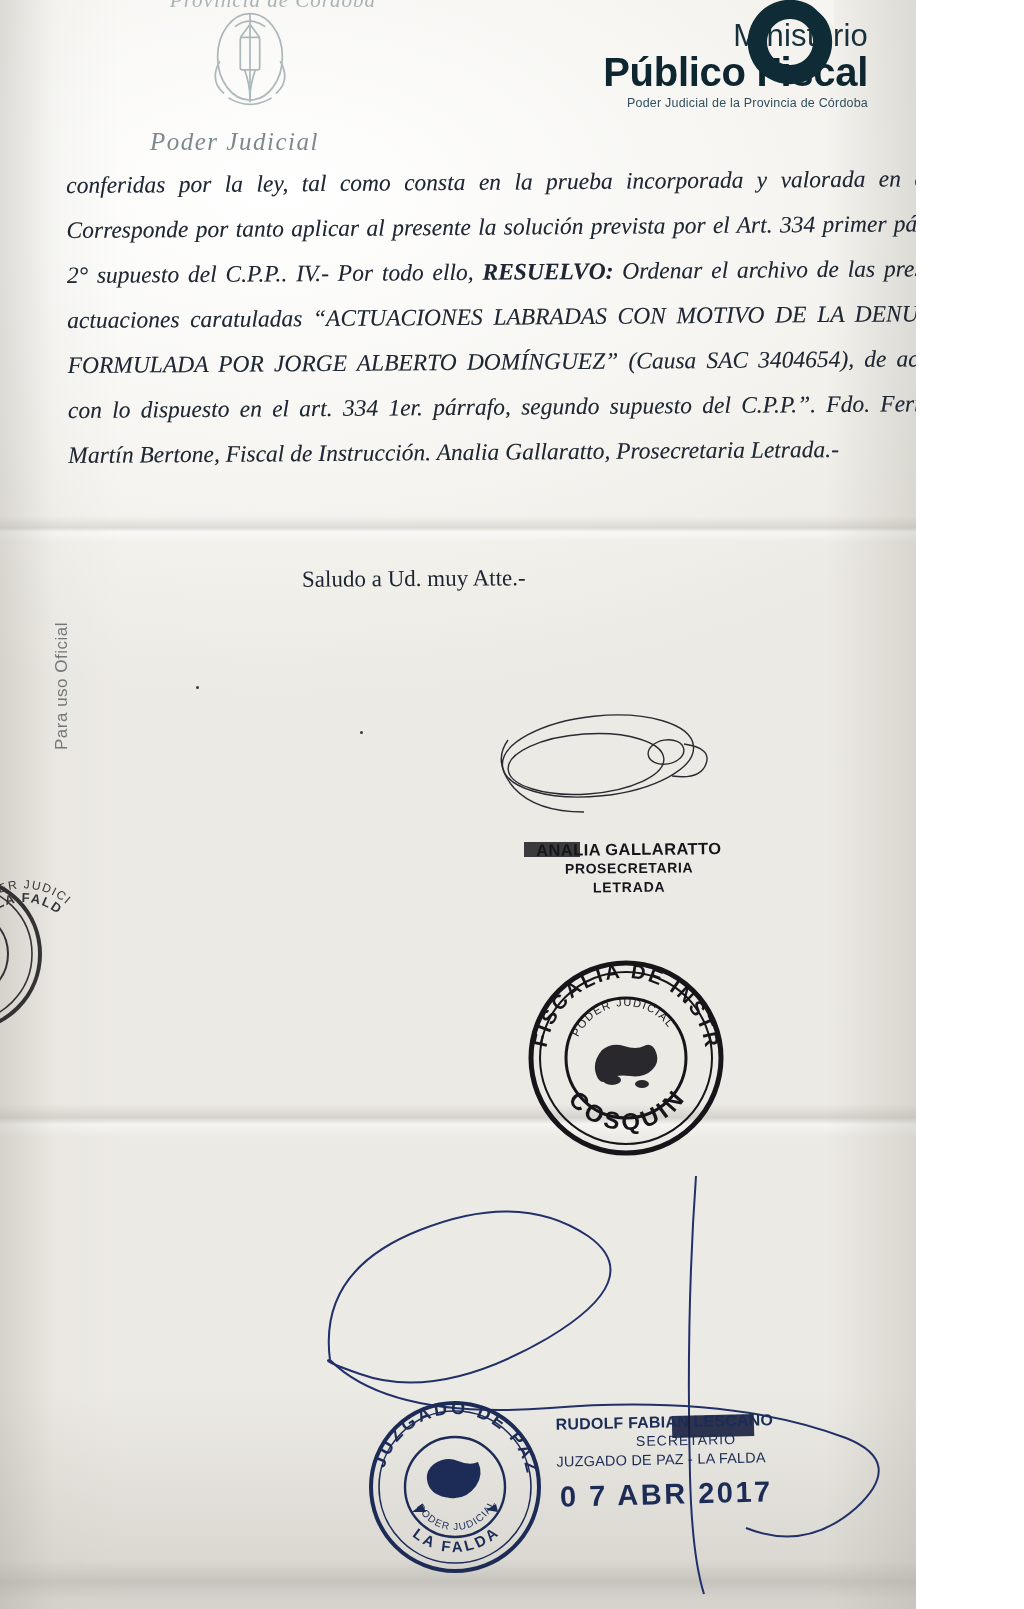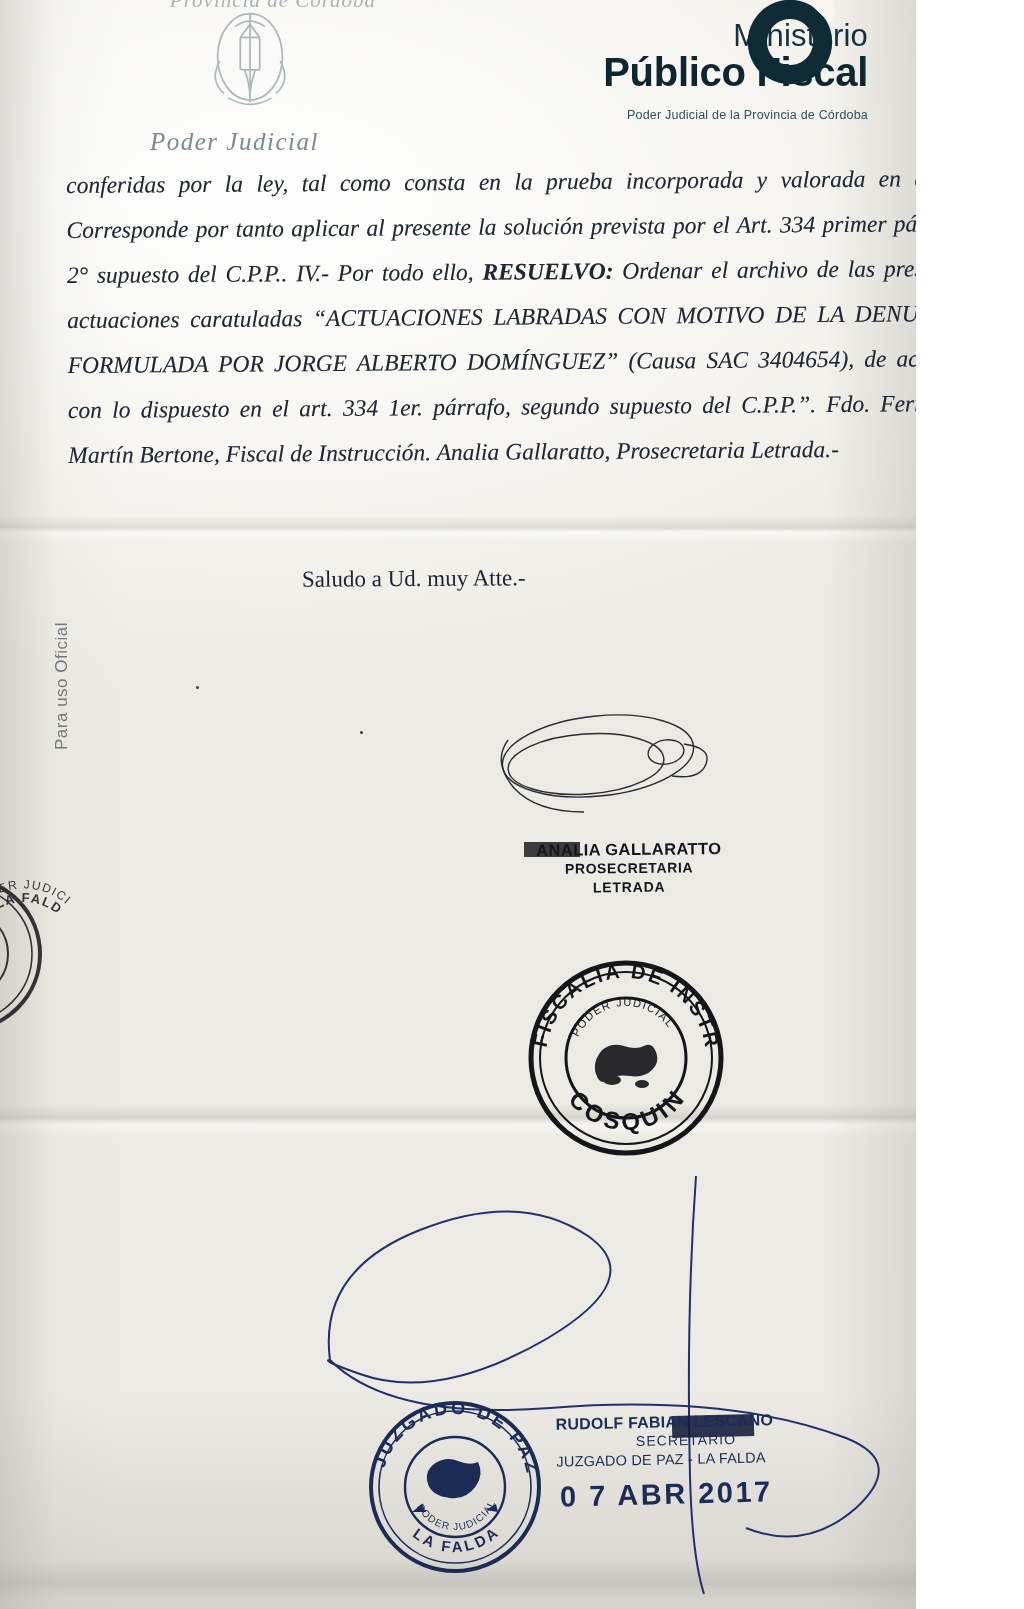--- a/index.html
+++ b/index.html
@@ -100,21 +100,21 @@
     font-weight: bold;
     font-size: 40px;
     color: #0d2630;
     line-height: 1.02;
     letter-spacing: -0.3px;
   }
   .mpf-l3 {
     font-family: "Liberation Sans", sans-serif;
     font-size: 12.5px;
     color: #31505c;
-    margin-top: 16px;
+    margin-top: 4px;
     letter-spacing: 0.2px;
   }
   .mpf-ring {
     position: absolute;
     right: 30px; top: -26px;
     width: 96px; height: 96px;
   }
 
   
   .body-text {

